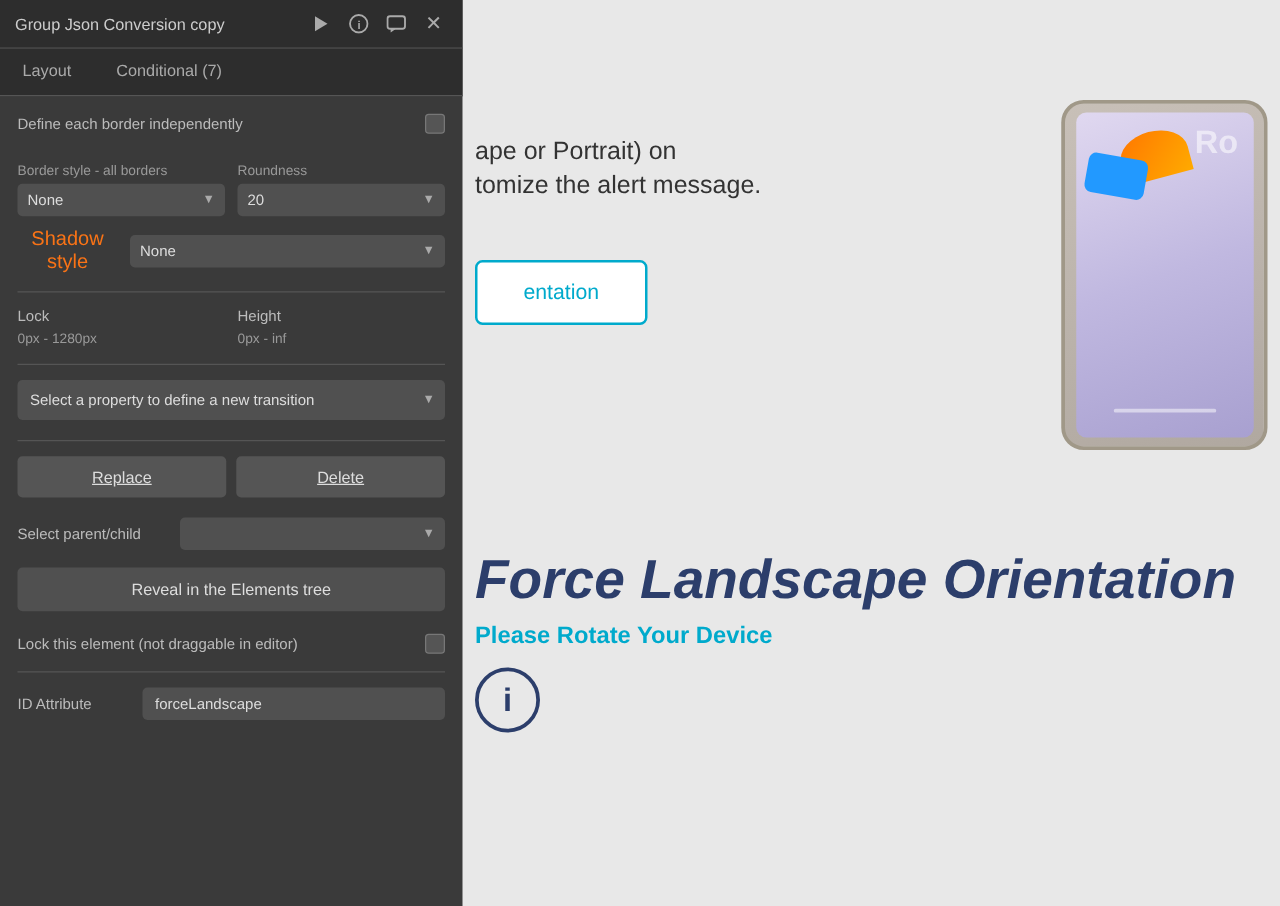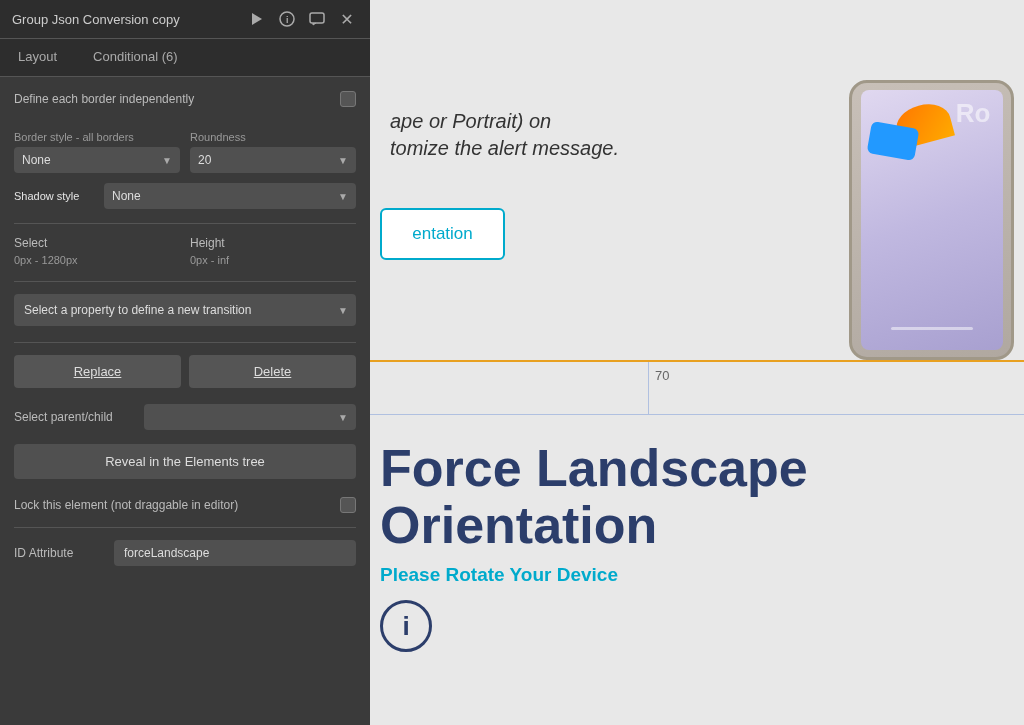--- a/index.html
+++ b/index.html
@@ -199,24 +199,25 @@
 
     
     .shadow-row {
       display: flex;
       align-items: center;
       gap: 10px;
       margin-bottom: 14px;
     }
 
     .shadow-label {
-      color: #e5e5e5;
-      font-size: 11px;
+      color: #f97316;
+      font-size: 16px;
       width: 80px;
       flex-shrink: 0;
+      text-align: center;
     }
 
     .shadow-select-wrap {
       flex: 1;
       position: relative;
     }
 
     
     .wh-section {
       margin-bottom: 14px;
@@ -344,51 +345,47 @@
   </style>
 </head>
 <body>
 
 <div class="canvas-area">
 
   <div class="canvas-title" style="position:absolute;top:-10px;left:30px;font-size:52px;font-weight:900;color:#2c3e6b;opacity:0.9;">Device Force</div>
 
   <div style="position:absolute;top:100px;left:370px;right:0;bottom:0;">
 
-    <div style="position:absolute;top:10px;left:20px;font-style:italic;">
+    <div style="position:absolute;top:10px;left:10px;">
       <div style="font-size:20px;color:#333;">ape or Portrait) on</div>
       <div style="font-size:20px;color:#333;margin-top:4px;">tomize the alert message.</div>
     </div>
 
-    <div style="position:absolute;top:108px;left:10px;width:125px;height:52px;border:2px solid #00aacc;border-radius:6px;background:white;display:flex;align-items:center;justify-content:center;">
+    <div style="position:absolute;top:108px;left:10px;width:138px;height:52px;border:2px solid #00aacc;border-radius:6px;background:white;display:flex;align-items:center;justify-content:center;">
       <span style="color:#00aacc;font-size:17px;font-weight:500;">entation</span>
     </div>
 
     <div style="position:absolute;top:-30px;right:0;width:200px;height:320px;">
       <div style="position:absolute;right:10px;top:10px;width:165px;height:280px;background:linear-gradient(160deg,#c8c0b8,#b0a8a0);border-radius:18px;border:3px solid #a09888;overflow:hidden;display:flex;align-items:center;justify-content:center;">
         <div style="width:142px;height:260px;background:linear-gradient(160deg,#e0d8f0 0%,#c0b8e0 50%,#a8a0d0 100%);border-radius:8px;position:relative;overflow:hidden;">
 
           <div style="position:absolute;top:8px;right:12px;font-size:26px;font-weight:900;color:rgba(255,255,255,0.55);">Ro</div>
 
           <div style="position:absolute;top:15px;left:35px;width:55px;height:38px;background:linear-gradient(135deg,#ff7700,#ffaa00);border-radius:50% 50% 0 0;transform:rotate(-15deg);"></div>
 
           <div style="position:absolute;top:35px;left:8px;width:48px;height:32px;background:#2299ff;border-radius:6px;transform:rotate(10deg);"></div>
 
           <div style="position:absolute;bottom:20px;left:30px;right:30px;height:3px;background:rgba(255,255,255,0.5);border-radius:2px;"></div>
         </div>
       </div>
     </div>
 
-    <div style="position:absolute;top:260px;left:0;right:0;height:55px;border-top:2px solid #e8a020;border-bottom:1px solid #b0c0e0;">
-      <div style="position:absolute;left:278px;top:0;bottom:0;width:1px;background:#b0c0e0;"></div>
-      <div style="position:absolute;left:285px;top:6px;font-size:13px;color:#666;">70</div>
-    </div>
 
     <div style="position:absolute;top:340px;left:10px;right:0;">
-      <div style="font-size:52px;font-weight:900;color:#2c3e6b;line-height:1.1;">Force Landscape Orientation</div>
+      <div style="font-size:44px;font-weight:900;color:#2c3e6b;line-height:1.1;font-style:italic;">Force Landscape Orientation</div>
       <div style="font-size:19px;font-weight:600;color:#00aacc;margin-top:10px;">Please Rotate Your Device</div>
 
       <div style="margin-top:14px;width:52px;height:52px;border-radius:50%;border:3px solid #2c3e6b;display:flex;align-items:center;justify-content:center;font-size:26px;font-weight:bold;color:#2c3e6b;">i</div>
     </div>
   </div>
 </div>
 
 <div class="panel">
 
   <div class="panel-header">
@@ -410,21 +407,21 @@
             <rect x="1" y="2" width="14" height="10" rx="2" fill="none" stroke="#aaa" stroke-width="1.5"></rect>
             <polyline points="4,12 4,14 7,12" fill="#aaa" stroke="#aaa" stroke-width="1"></polyline>
           </svg>
       </div>
       <div class="header-icon close-icon-x">✕</div>
     </div>
   </div>
 
   <div class="tabs-bar">
     <div class="tab">Layout</div>
-    <div class="tab">Conditional (6)</div>
+    <div class="tab">Conditional (7)</div>
   </div>
 
   <div class="panel-content">
 
     
     <div class="checkbox-row">
       <span class="checkbox-label">Define each border independently</span>
       <div class="checkbox-custom"></div>
     </div>
 
@@ -466,21 +463,21 @@
         </div>
       </div>
     </div>
 
     <div class="divider"></div>
 
     
     <div class="wh-section">
       <div class="wh-grid">
         <div class="wh-item">
-          <label>Select</label>
+          <label>Lock</label>
           <span class="wh-value">0px - 1280px</span>
         </div>
         <div class="wh-item">
           <label>Height</label>
           <span class="wh-value">0px - inf</span>
         </div>
       </div>
     </div>
 
     <div class="divider"></div>

